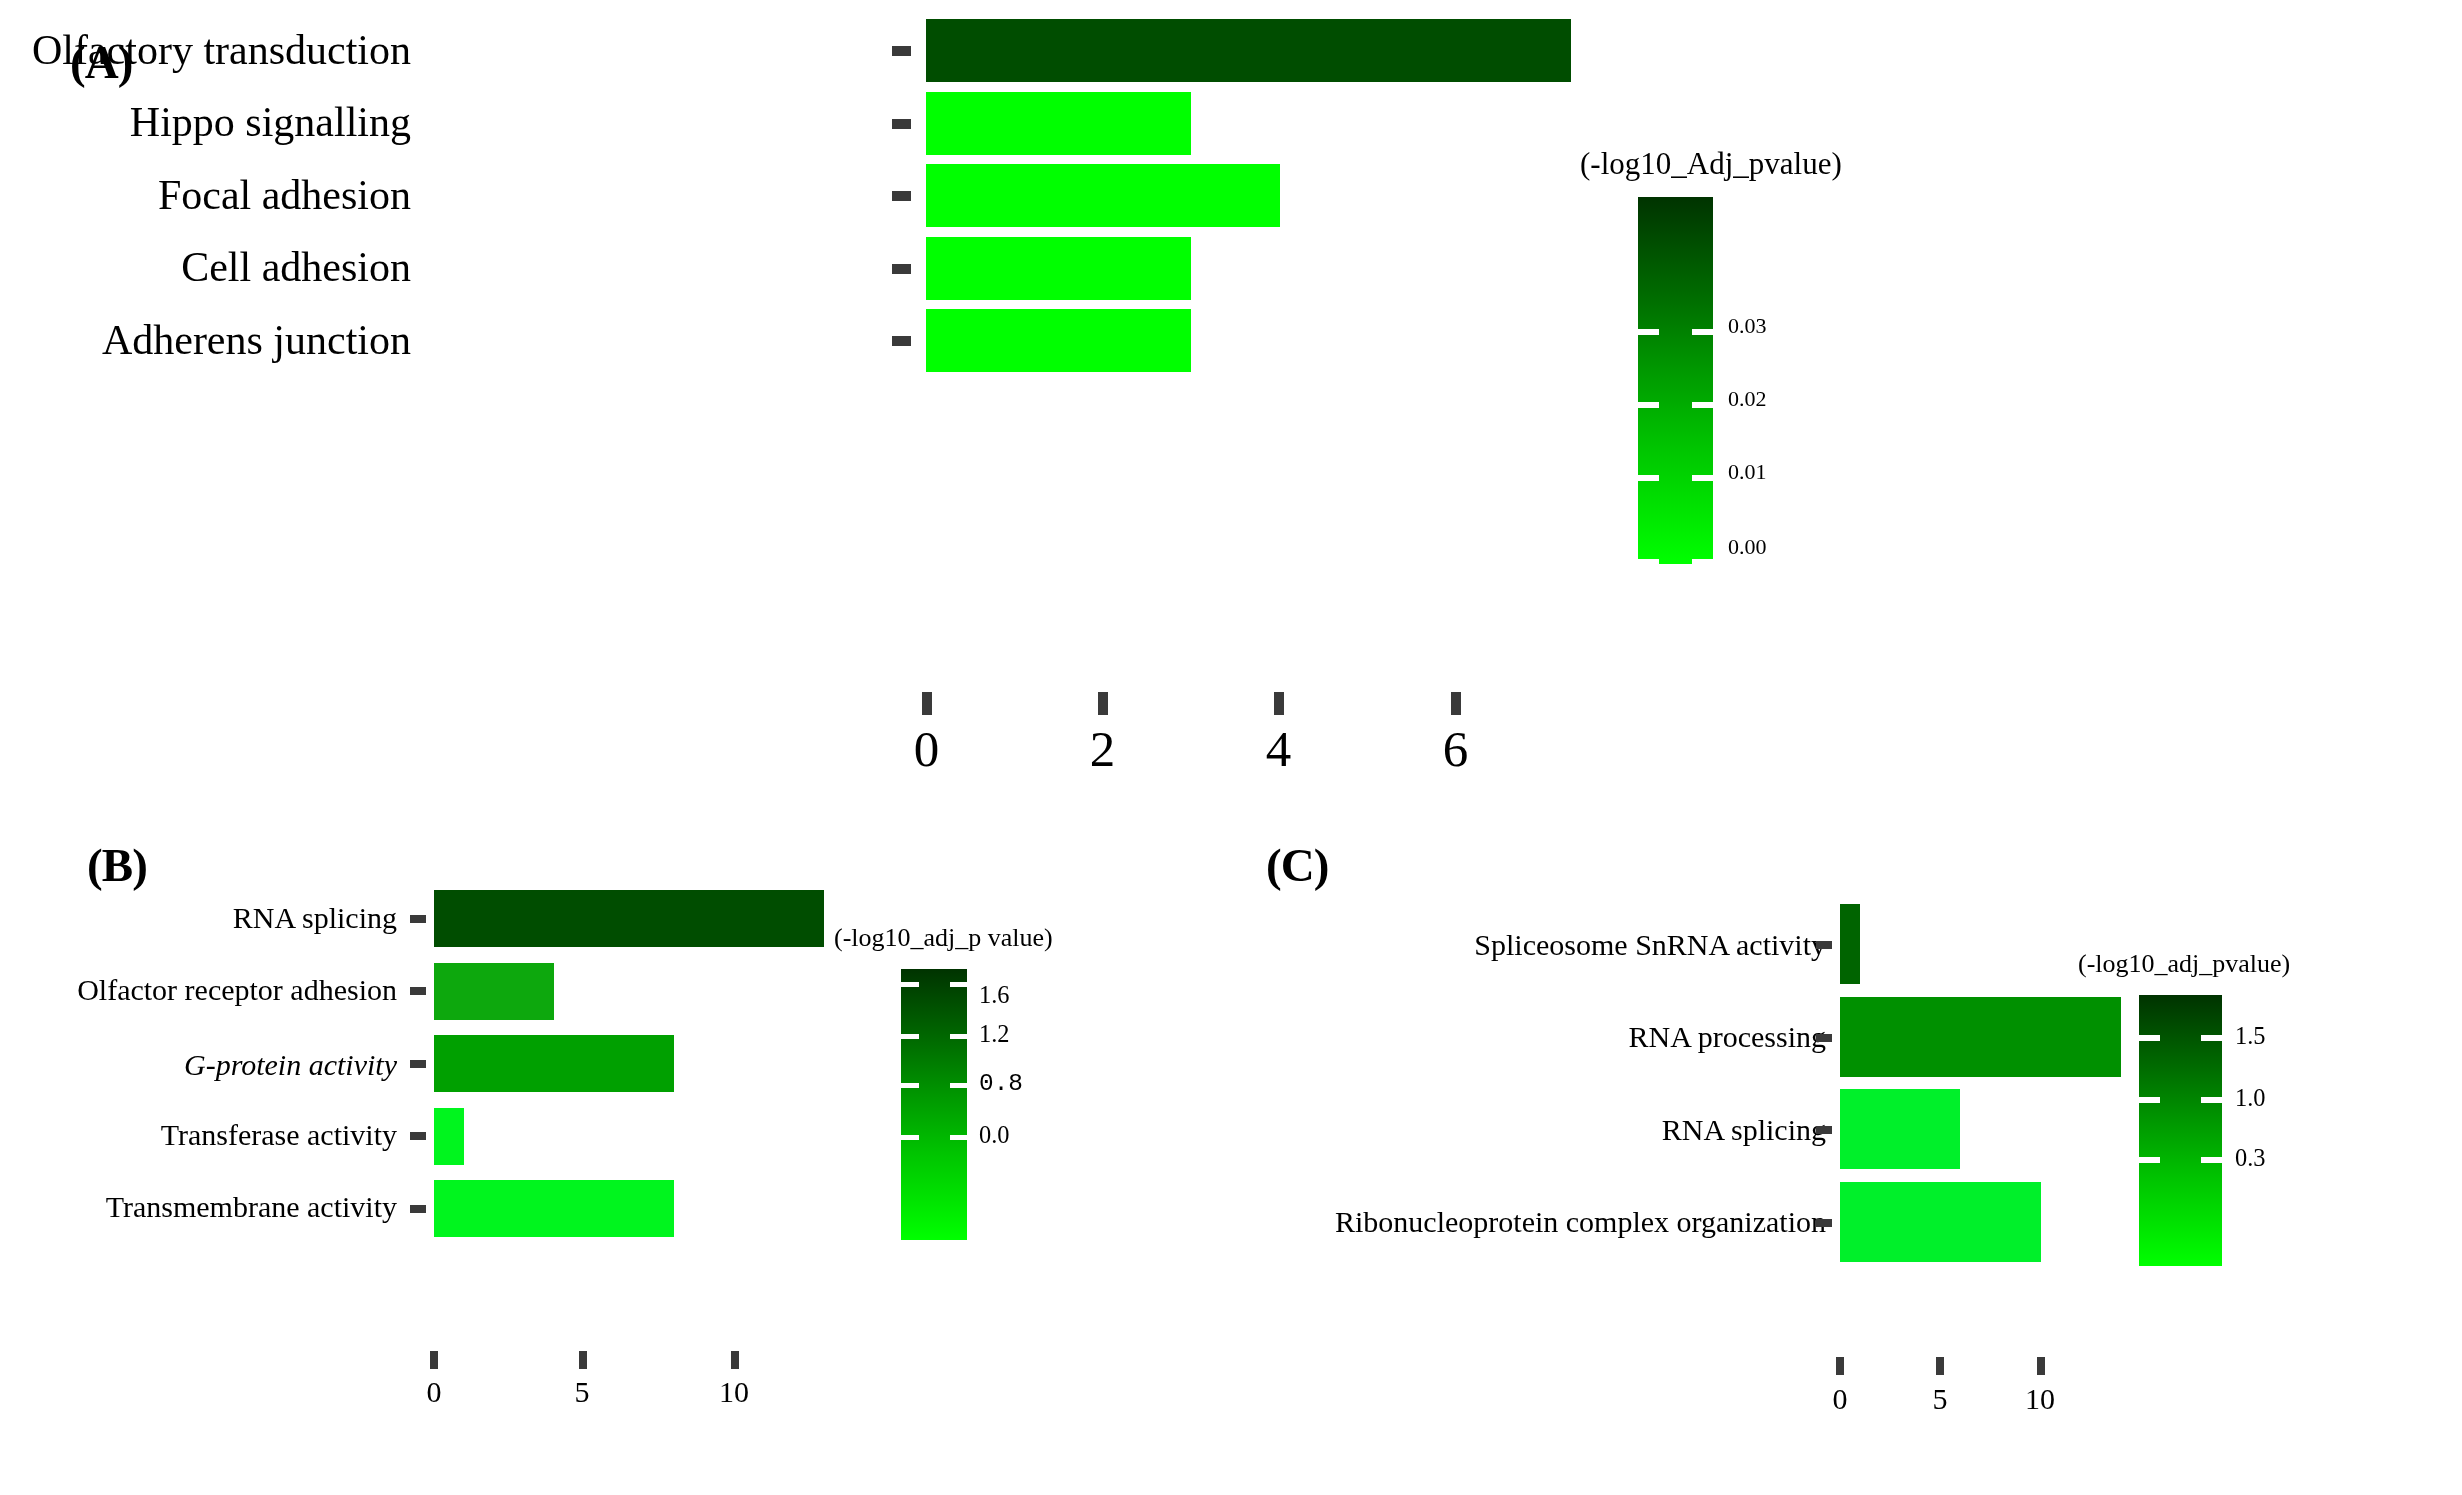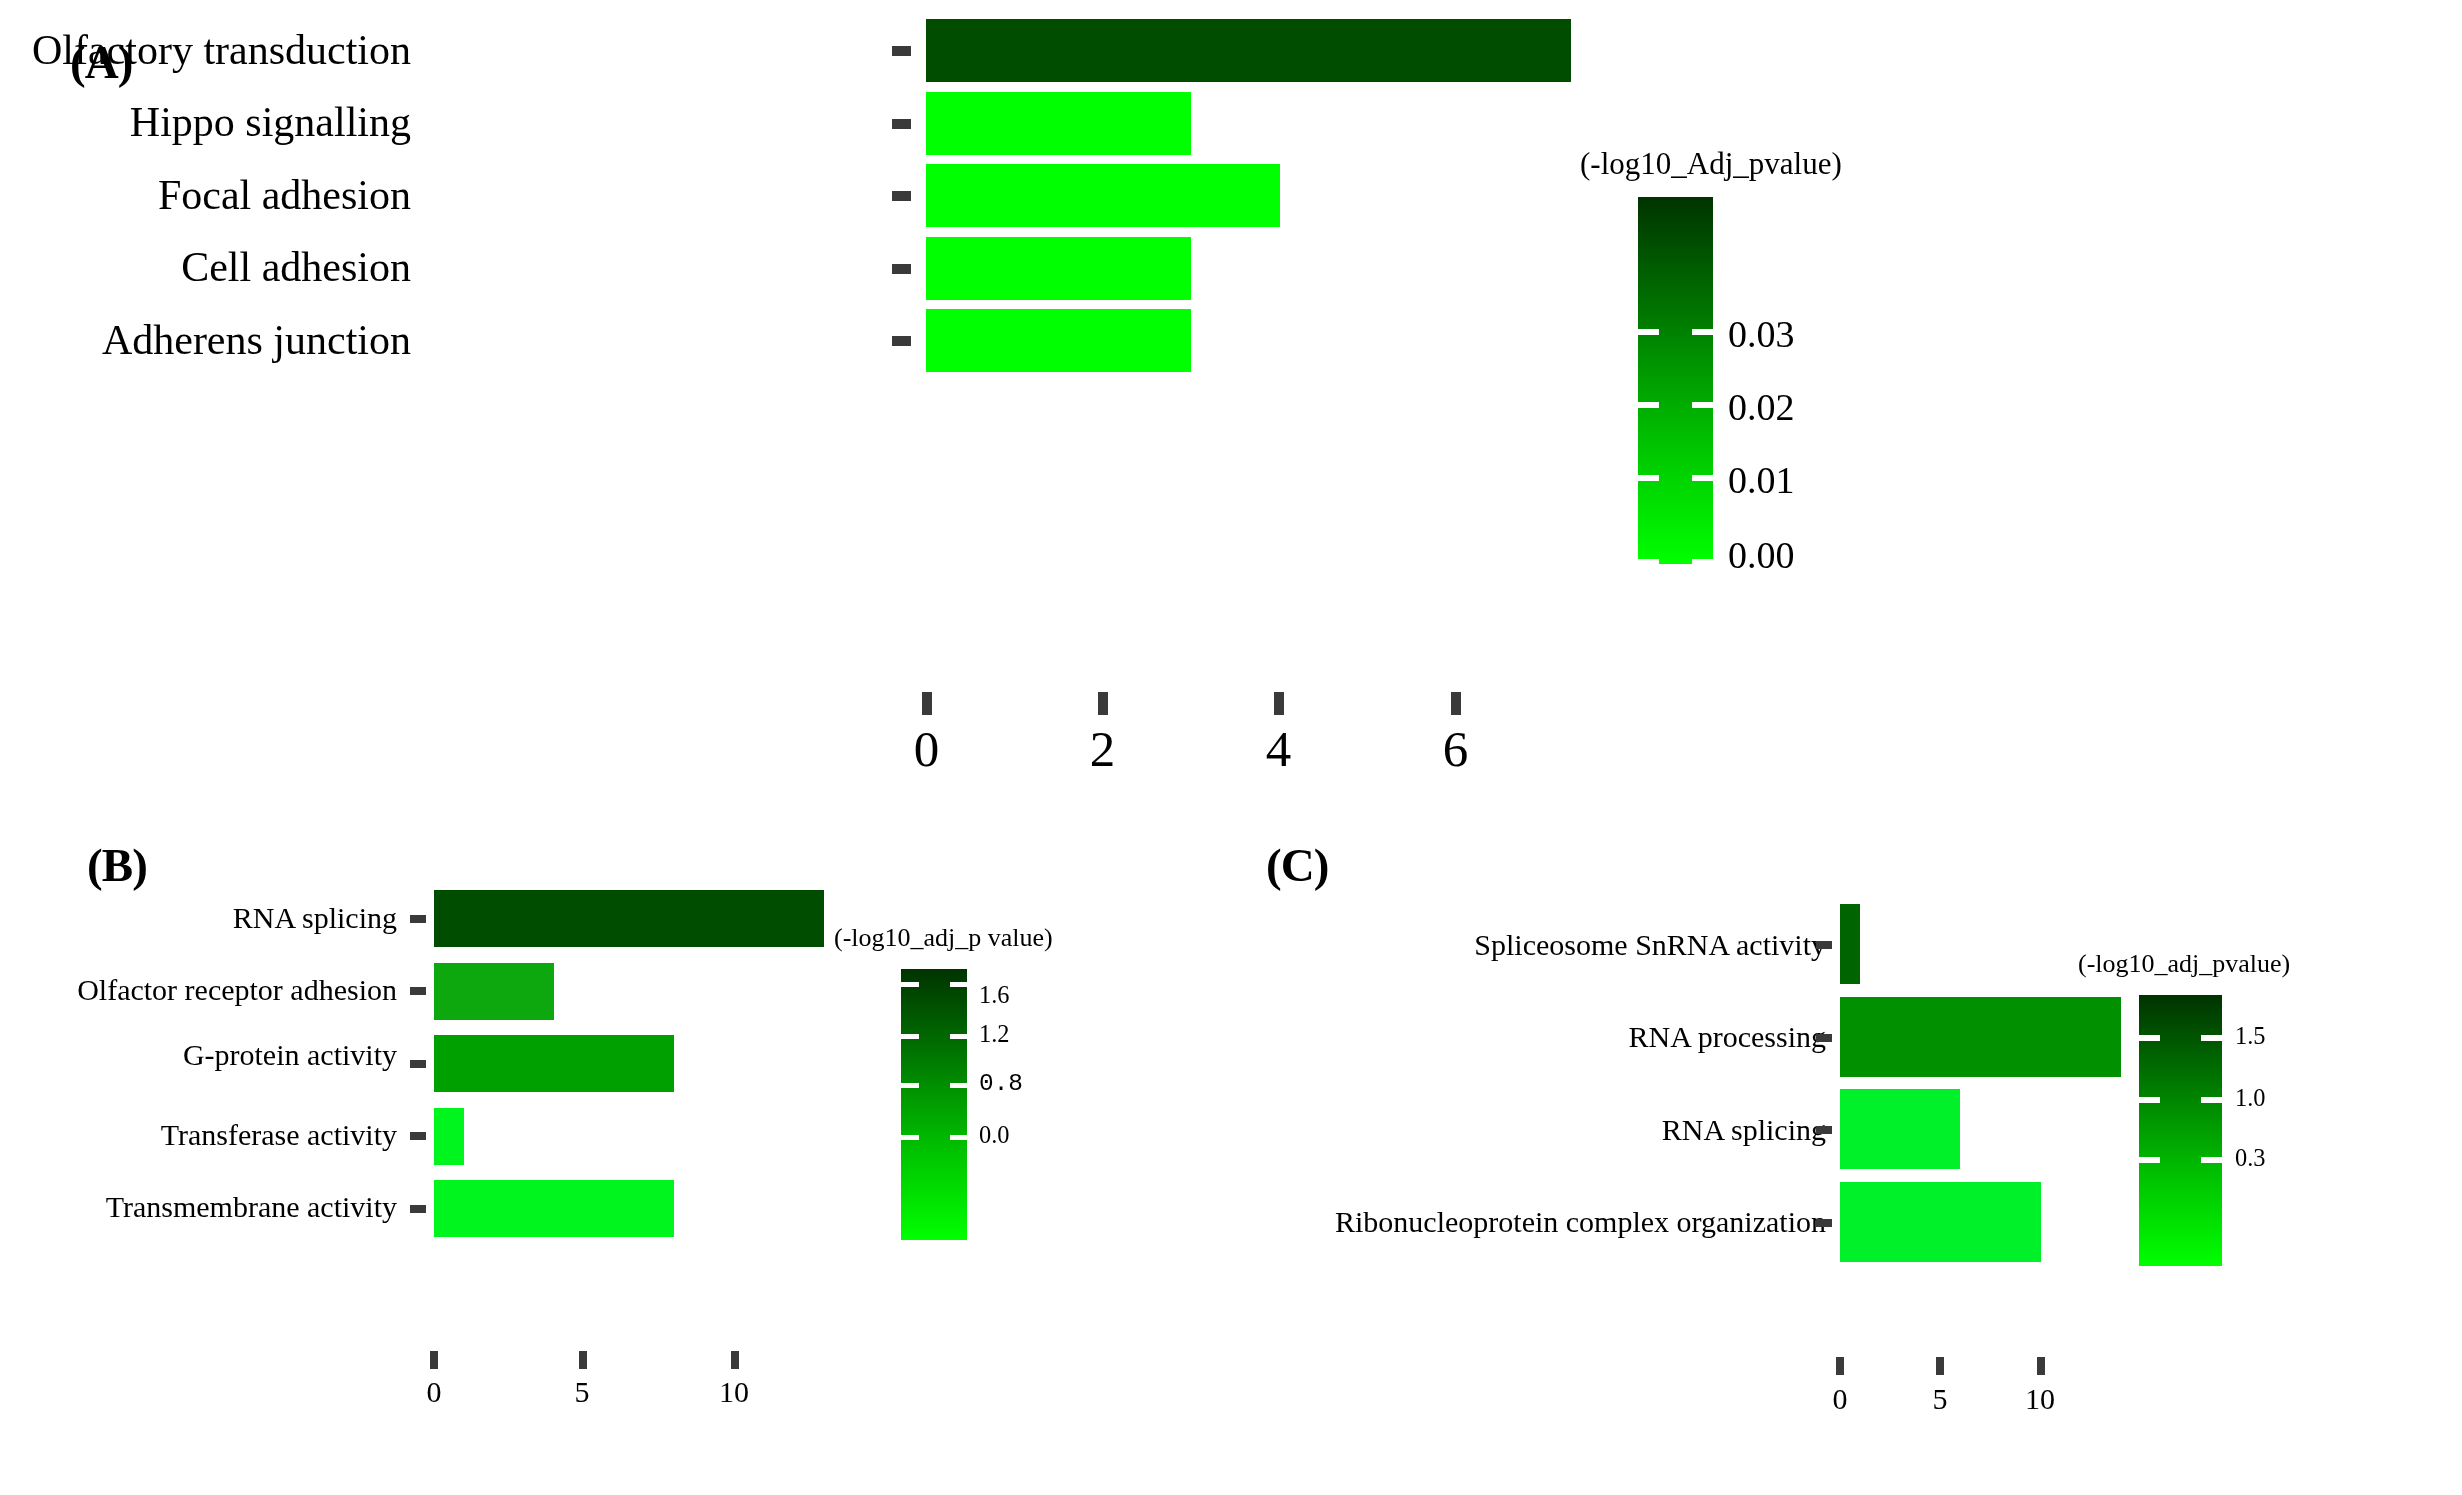--- a/index.html
+++ b/index.html
@@ -44,21 +44,21 @@
     position:absolute;white-space:nowrap;
     font-family:"Liberation Serif","DejaVu Serif",serif;color:#000;
     line-height:1;
   }
 
   
   #panelA{left:0;top:0;width:2008px;height:812px;}
   #panelA .cat-label{font-size:42px;}
   #panelA .xlabel{font-size:51px;}
   #panelA .cbar-title{font-size:31px;}
-  #panelA .cbar-lab{font-size:38px;}
+  #panelA .cbar-lab{font-size:22px;}
 
   
   #panelB{left:0;top:960;width:1135px;height:655px;}
   #panelB .cat-label{font-size:30px;}
   #panelB .xlabel{font-size:30px;}
   #panelB .cbar-title{font-size:26px;}
   #panelB .cbar-lab{font-size:24.4px;}
 
   
   #panelC{left:1205px;top:838px;width:1258px;height:655px;}
@@ -124,21 +124,21 @@
     <div class="cbar-lab" style="left:1728px;top:536px;">0.00</div>
   </div>
 </div>
 
 <div class="panel" id="panelB" style="top:838px;">
 
   <div class="panel-letter" style="left:87px;top:0px;">(B)</div>
 
   <div class="cat-label" style="right:738px;top:65px;width:384px;">RNA splicing</div>
   <div class="cat-label" style="right:738px;top:137px;width:384px;">Olfactor receptor adhesion</div>
-  <div class="cat-label" style="right:738px;top:202px;width:384px;">G-protein activity</div>
+  <div class="cat-label" style="right:738px;top:212px;width:384px;font-style:italic;">G-protein activity</div>
   <div class="cat-label" style="right:738px;top:282px;width:384px;">Transferase activity</div>
   <div class="cat-label" style="right:738px;top:354px;width:384px;">Transmembrane activity</div>
 
   <div class="cat-tick" style="left:410px;top:77px;width:15.7px;height:7.9px;"></div>
   <div class="cat-tick" style="left:410px;top:149px;width:15.7px;height:7.9px;"></div>
   <div class="cat-tick" style="left:410px;top:222px;width:15.7px;height:7.9px;"></div>
   <div class="cat-tick" style="left:410px;top:294px;width:15.7px;height:7.9px;"></div>
   <div class="cat-tick" style="left:410px;top:367px;width:15.7px;height:7.9px;"></div>
 
   <div class="bar" style="left:434px;top:52px;width:390px;height:57px;background:#004d00;"></div>

